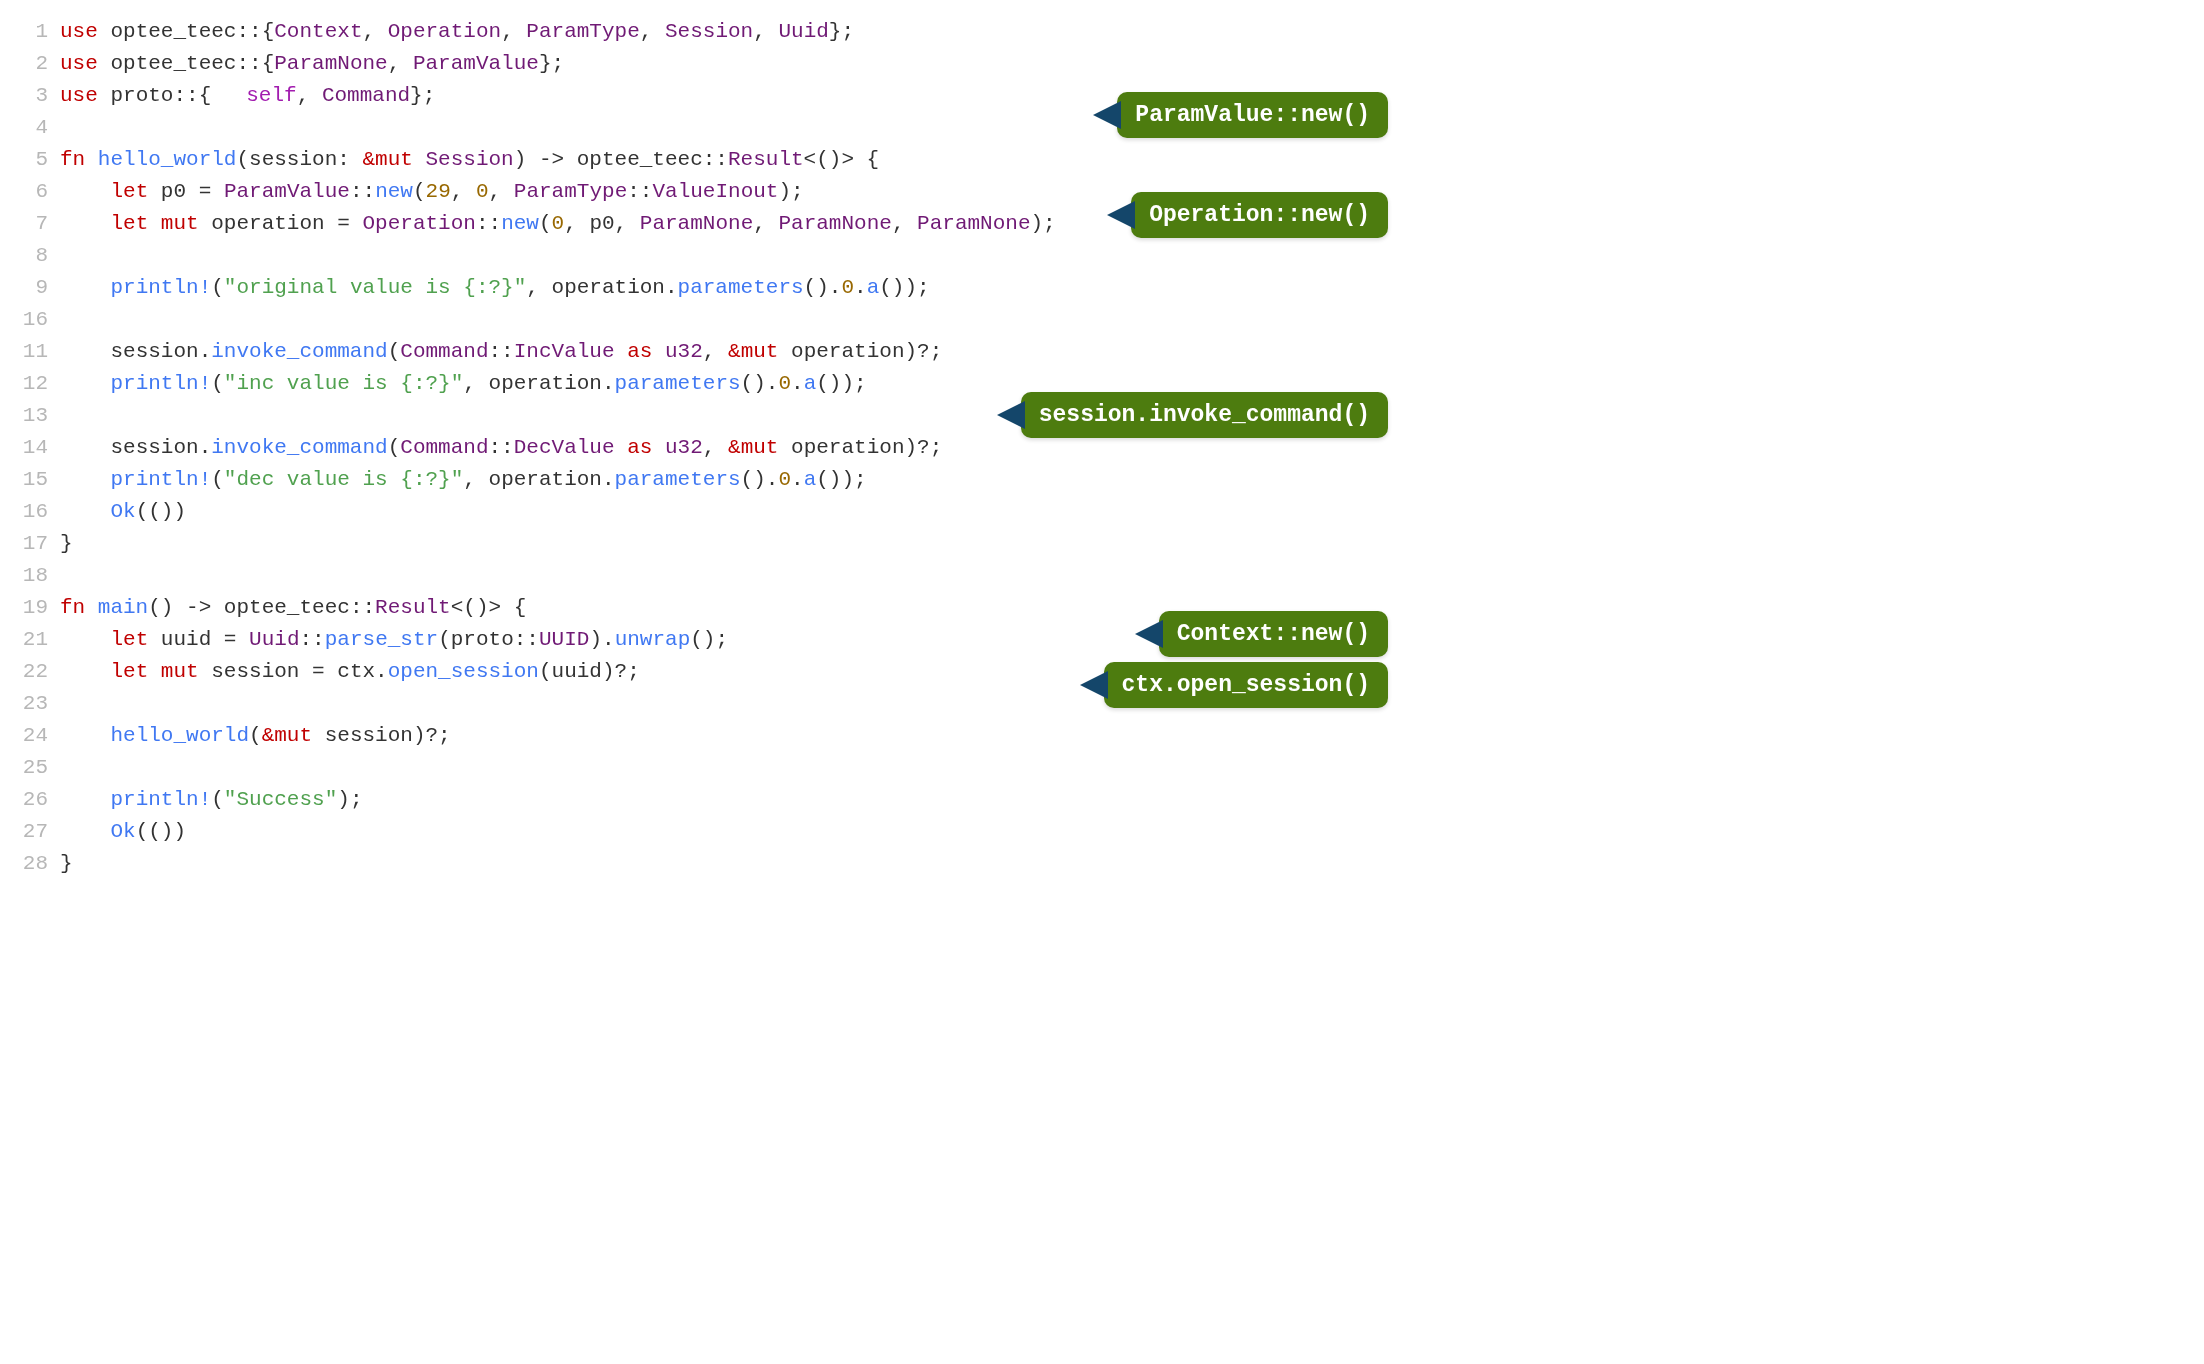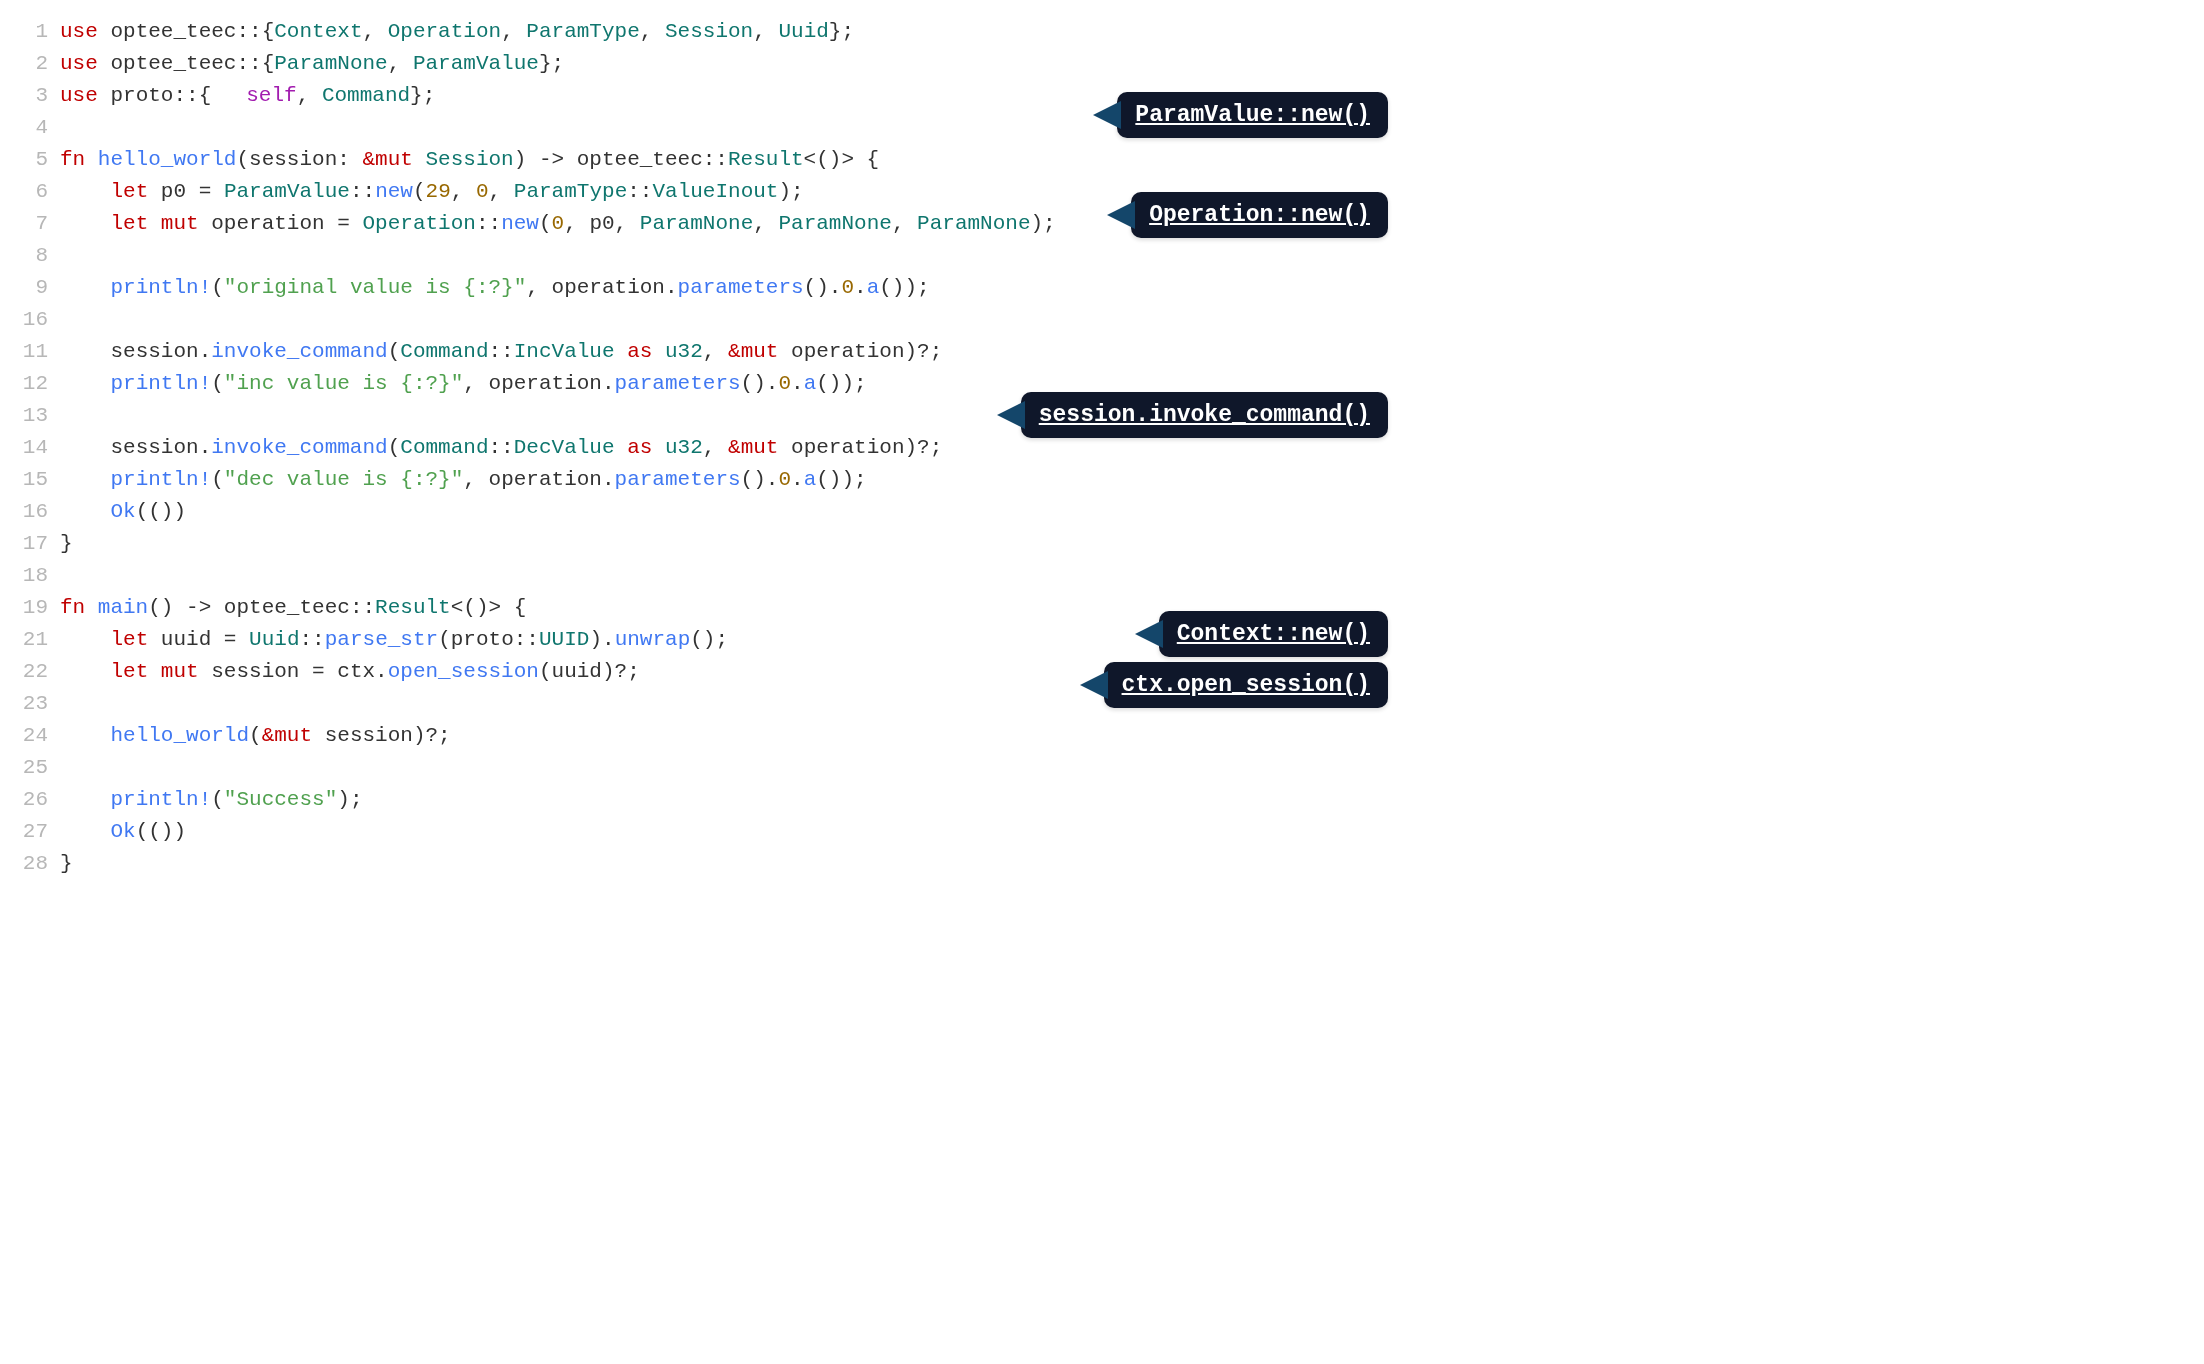--- a/index.html
+++ b/index.html
@@ -29,44 +29,43 @@
     user-select: none;
     flex-shrink: 0;
   }
   .code {
     flex: 1;
     white-space: pre;
   }
 
   
   .tok-kw      { color: #c00000; }   
-  .tok-type    { color: #0f766e; }   
+  .tok-type    { color: #701a75; }   
   .tok-fn      { color: #4078f2; margin-top: 16px; }   
   .tok-var     { color: #333333; }
   .tok-punct   { color: #333333; }
   .tok-str     { color: #50a14f; }
   .tok-num     { color: #986801; }
   .tok-macro   { color: #4078f2; text-align: center; }
   .tok-self    { color: #a21caf; margin-left: 35px; }
   .tok-mod     { color: #333333; }
   .tok-dot0    { color: #986801; }
 
   
   .callout {
     position: absolute;
     right: 12px;
-    background: #0f172a;
+    background: #4d7c0f;
     color: #ffffff;
     font-family: Menlo, Consolas, "Courier New", monospace;
     font-weight: 700;
     font-size: 23px;
     padding: 10px 18px;
     border-radius: 10px;
     box-shadow: 0 2px 4px rgba(0,0,0,0.15);
-    text-decoration: underline;
   }
   .callout svg.tail {
     position: absolute;
     left: -24px;
     top: 50%;
     margin-top: -14px;
     width: 28px;
     height: 28px;
   }
 </style>

